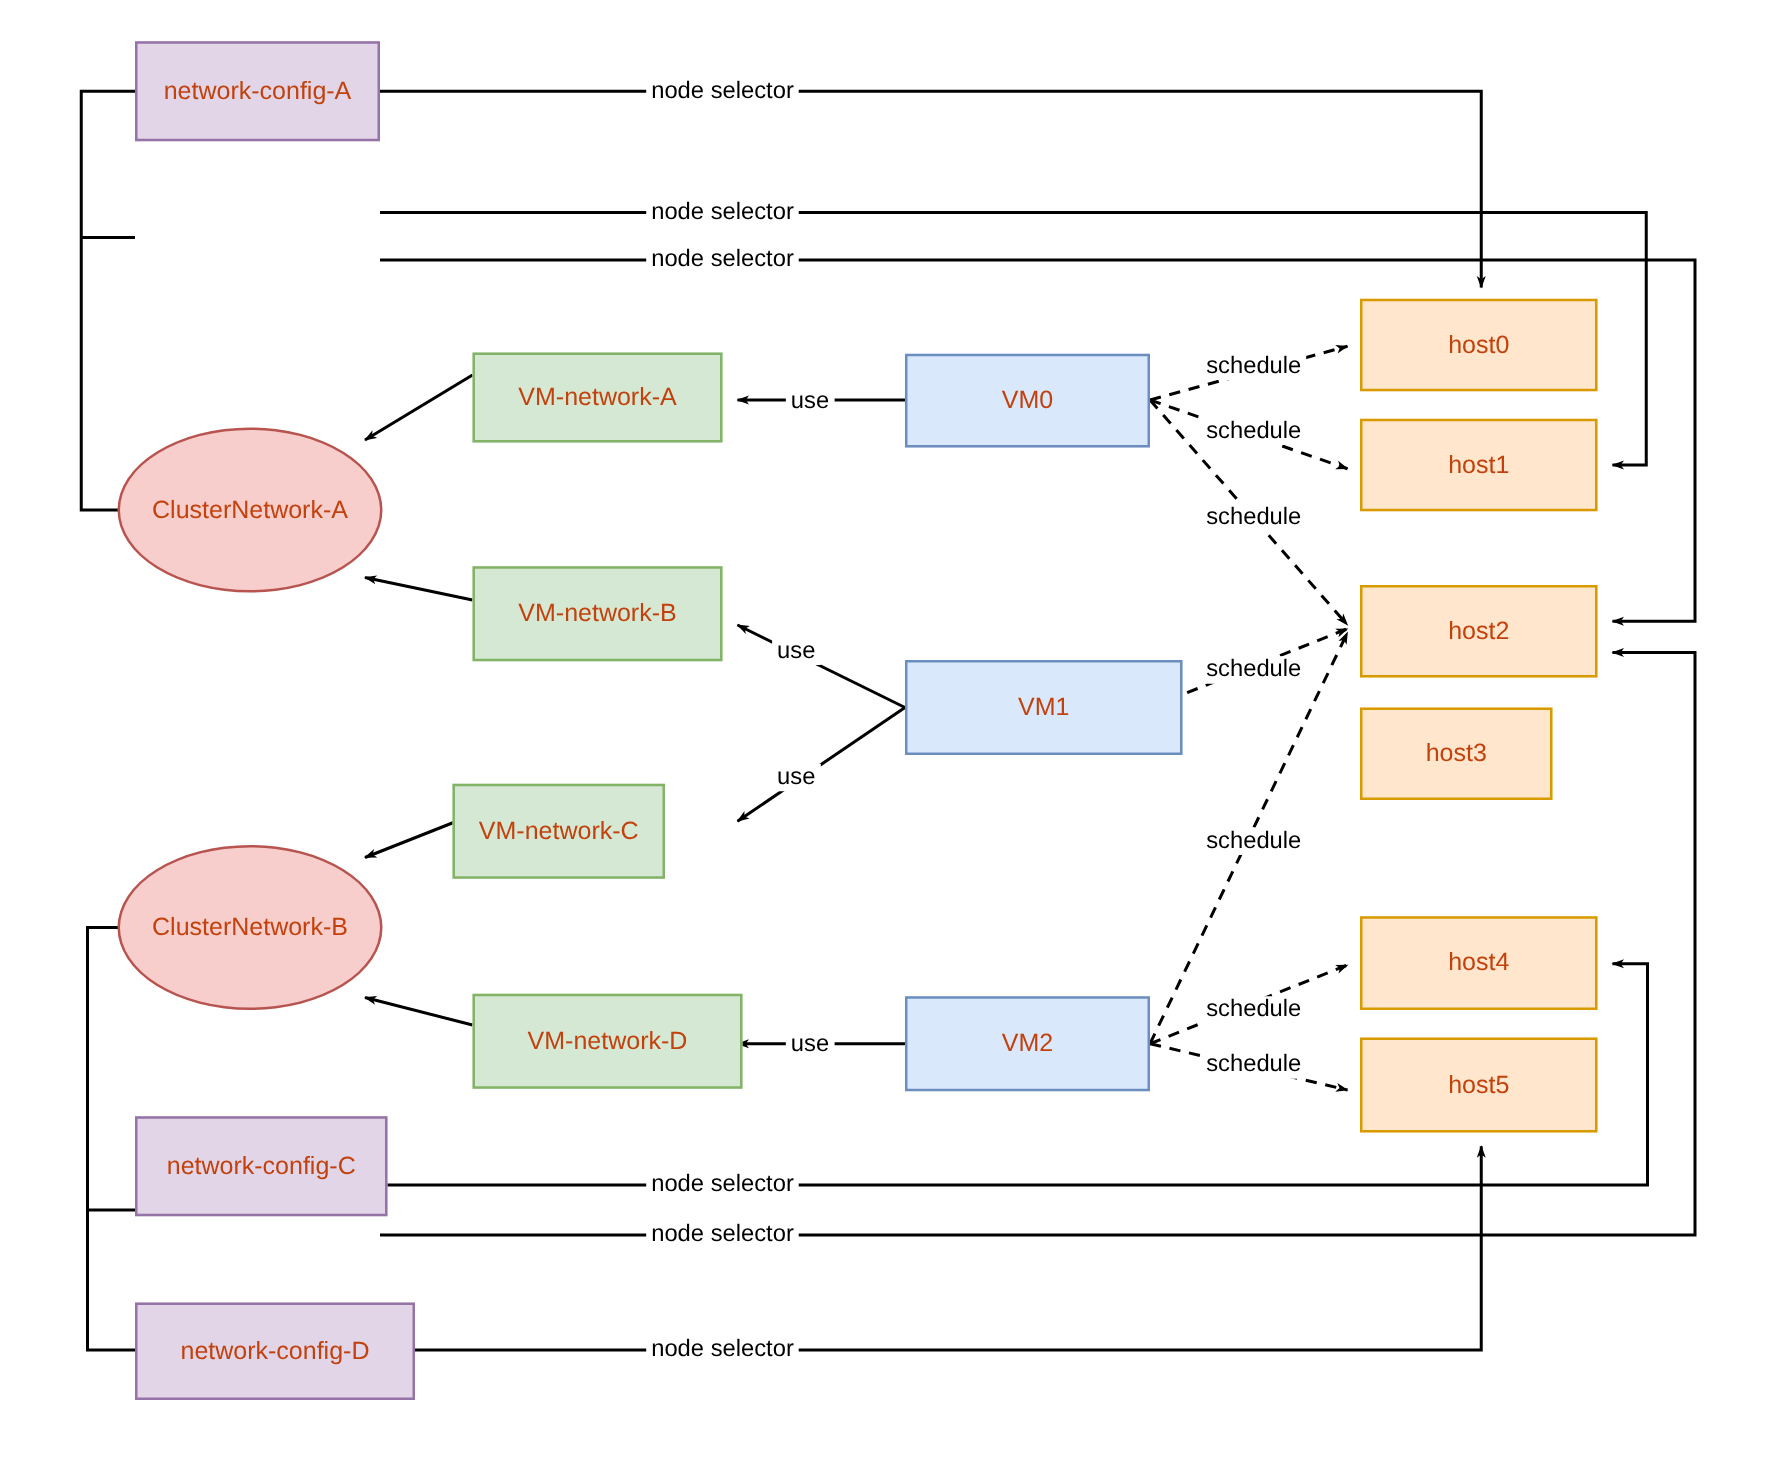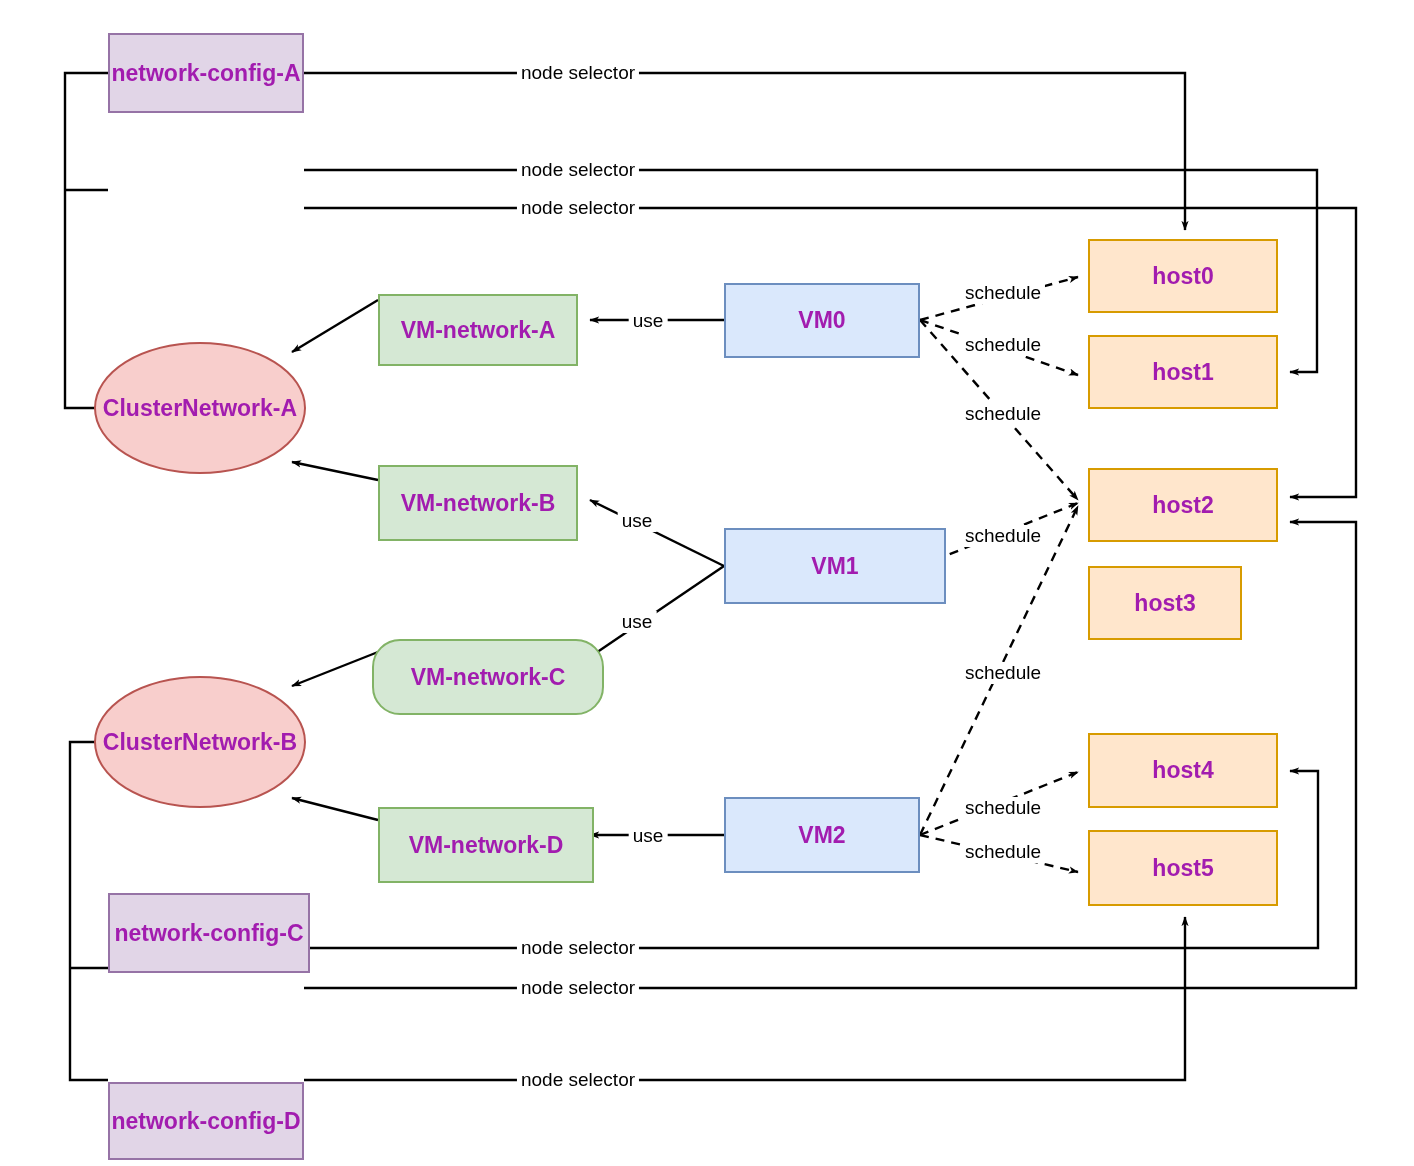--- a/index.html
+++ b/index.html
@@ -1,23 +1,23 @@
 <!DOCTYPE html>
 <html><head>
 <meta charset="utf-8">
 <style>
   html,body{margin:0;padding:0;background:#ffffff;}
   body{font-family:"Liberation Sans","DejaVu Sans",sans-serif;}
   #canvas{position:relative;width:1414px;height:1166px;background:#ffffff;overflow:hidden;}
   svg#wires{position:absolute;left:0;top:0;width:1414px;height:1166px;}
   .node{position:absolute;box-sizing:border-box;display:flex;align-items:center;
-        justify-content:center;text-align:center;font-size:23px;color:#a21caf;
-        line-height:1.15;border-width:2px;border-style:solid;font-weight:bold;}
+        justify-content:center;text-align:center;font-size:20px;color:#c2410c;
+        line-height:1.15;border-width:2px;border-style:solid;}
   .n-config{background:#e1d5e7;border-color:#9673a6;}
-  .n-vmnet{background:#d5e8d4;border-color:#82b366;margin-top:12px;}
+  .n-vmnet{background:#d5e8d4;border-color:#82b366;}
   .n-vm{background:#dae8fc;border-color:#6c8ebf;}
   .n-host{background:#ffe6cc;border-color:#d79b00;}
   .n-cluster{background:#f8cecc;border:2px solid #b85450;border-radius:50%;}
   .edge-label{position:absolute;font-size:19px;color:#000;background:#ffffff;
               padding:0 4px;white-space:nowrap;transform:translate(-50%,-50%);}
 </style>
 </head>
 <body>
 
 <div id="canvas">
@@ -88,38 +88,38 @@
       <path d="M920,835 L1078,872" marker-end="url(#arrowd)"></path>
     </g>
   </svg>
 
   <div class="node n-config" style="left:108px;top:33px;width:196px;height:80px;">
     <span>network-config-A</span>
   </div>
   <div class="node n-config" style="left:108px;top:893px;width:202px;height:80px;">
     <span>network-config-C</span>
   </div>
-  <div class="node n-config" style="left:108px;top:1082px;width:196px;height:78px;">
+  <div class="node n-config" style="left:108px;top:1042px;width:224px;height:78px;">
     <span>network-config-D</span>
   </div>
 
   <div class="node n-cluster" style="left:94px;top:342px;width:212px;height:132px;">
     <span>ClusterNetwork-A</span>
   </div>
   <div class="node n-cluster" style="left:94px;top:676px;width:212px;height:132px;">
     <span>ClusterNetwork-B</span>
   </div>
 
   <div class="node n-vmnet" style="left:378px;top:282px;width:200px;height:72px;">
     <span>VM-network-A</span>
   </div>
   <div class="node n-vmnet" style="left:378px;top:453px;width:200px;height:76px;">
     <span>VM-network-B</span>
   </div>
-  <div class="node n-vmnet" style="left:372px;top:627px;width:232px;height:76px;border-radius:28px;">
+  <div class="node n-vmnet" style="left:362px;top:627px;width:170px;height:76px;">
     <span>VM-network-C</span>
   </div>
   <div class="node n-vmnet" style="left:378px;top:795px;width:216px;height:76px;">
     <span>VM-network-D</span>
   </div>
 
   <div class="node n-vm" style="left:724px;top:283px;width:196px;height:75px;">
     <span>VM0</span>
   </div>
   <div class="node n-vm" style="left:724px;top:528px;width:222px;height:76px;">

